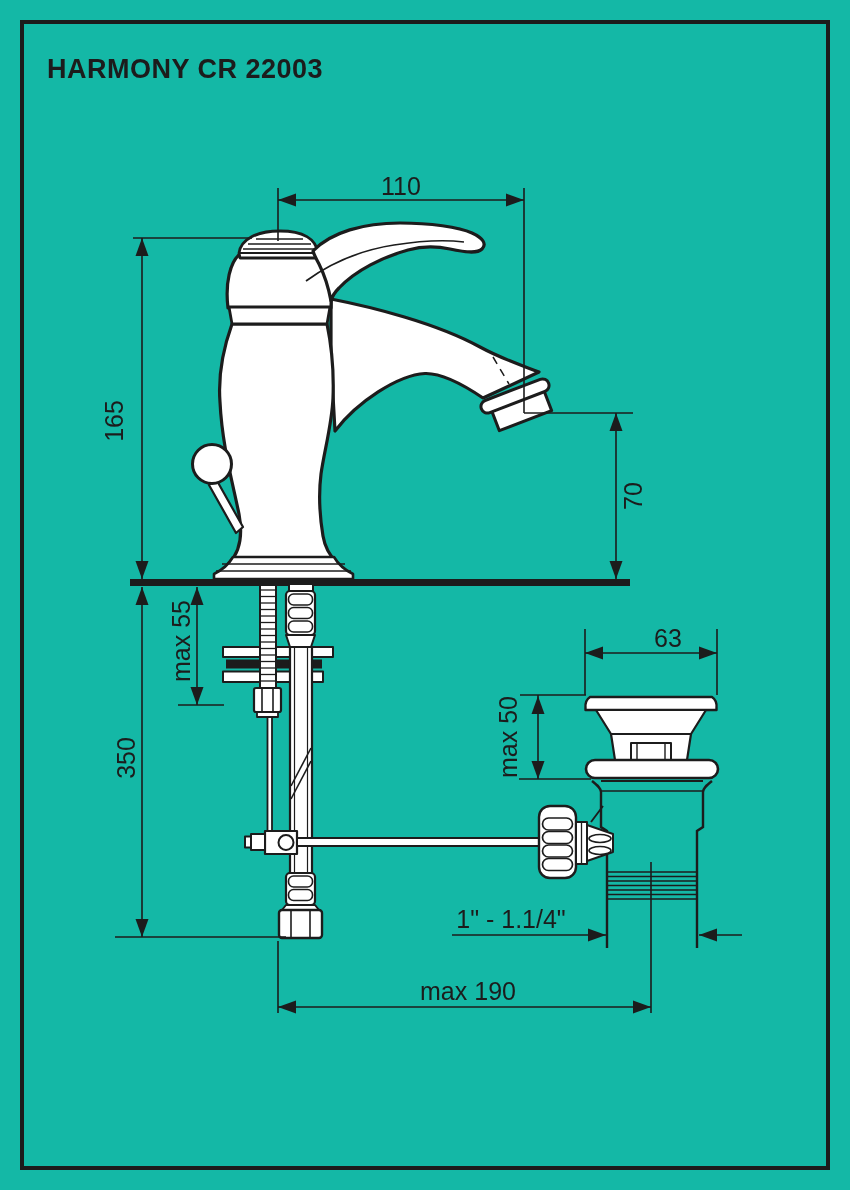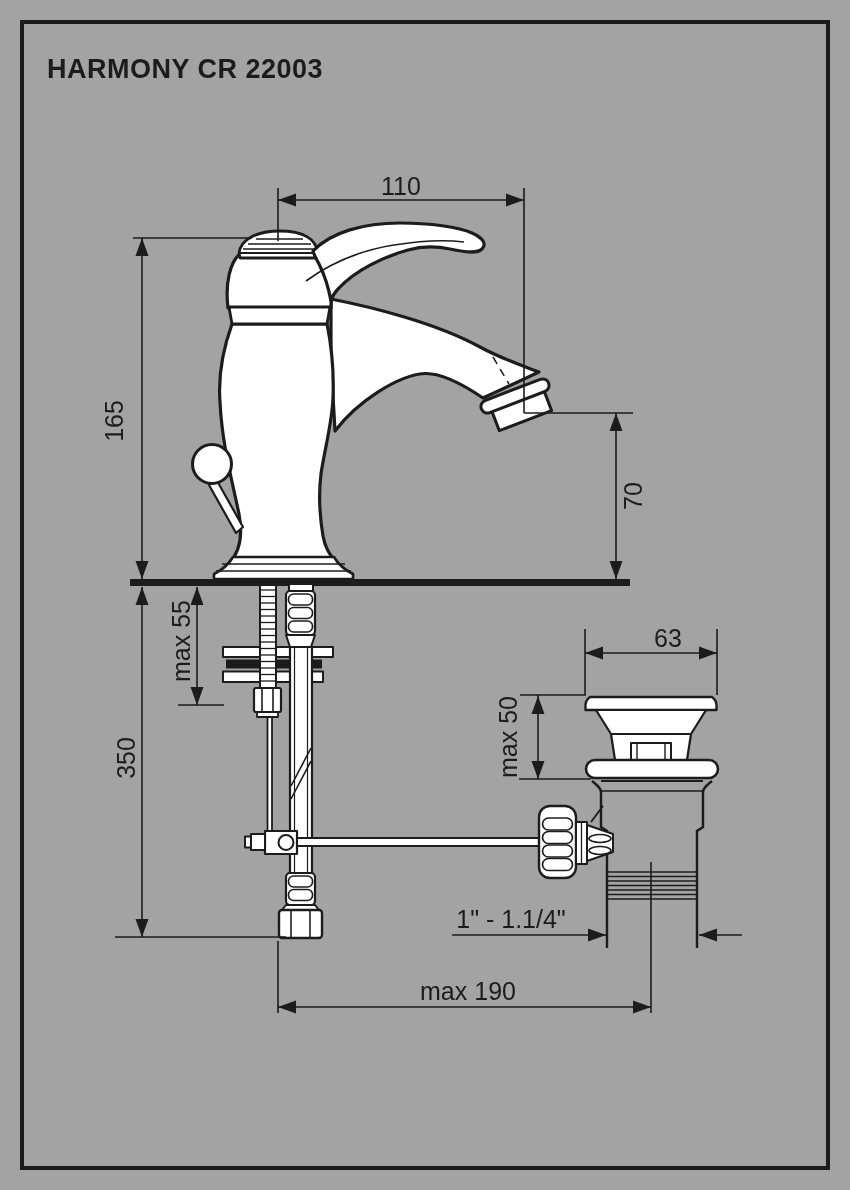--- a/index.html
+++ b/index.html
@@ -1,16 +1,16 @@
 <!DOCTYPE html>
 <html><head>
 <meta charset="utf-8">
 <style>
   html,body{margin:0;padding:0;background:#ffffff;}
-  .page{width:850px;height:1190px;position:relative;background:#a3a3a3;overflow:hidden;text-decoration:underline;}
+  .page{width:850px;height:1190px;position:relative;background:#14b8a6;overflow:hidden;text-decoration:underline;}
   svg{display:block;}
   .outline{fill:#ffffff;stroke:#1c1c1c;stroke-linejoin:round;stroke-linecap:round;}
   .ln{fill:none;stroke:#1c1c1c;stroke-linecap:butt;}
   .dim{fill:none;stroke:#1c1c1c;stroke-width:1.6;}
   .arr{fill:#1c1c1c;stroke:none;}
   .solid{fill:#1c1c1c;stroke:none;}
   .dimtext{font-family:"Liberation Sans",sans-serif;font-size:25px;fill:#1c1c1c;}
   .titletext{font-family:"Liberation Sans",sans-serif;font-size:27px;font-weight:600;fill:#1c1c1c;letter-spacing:0.5px;}
 </style>
 </head>

